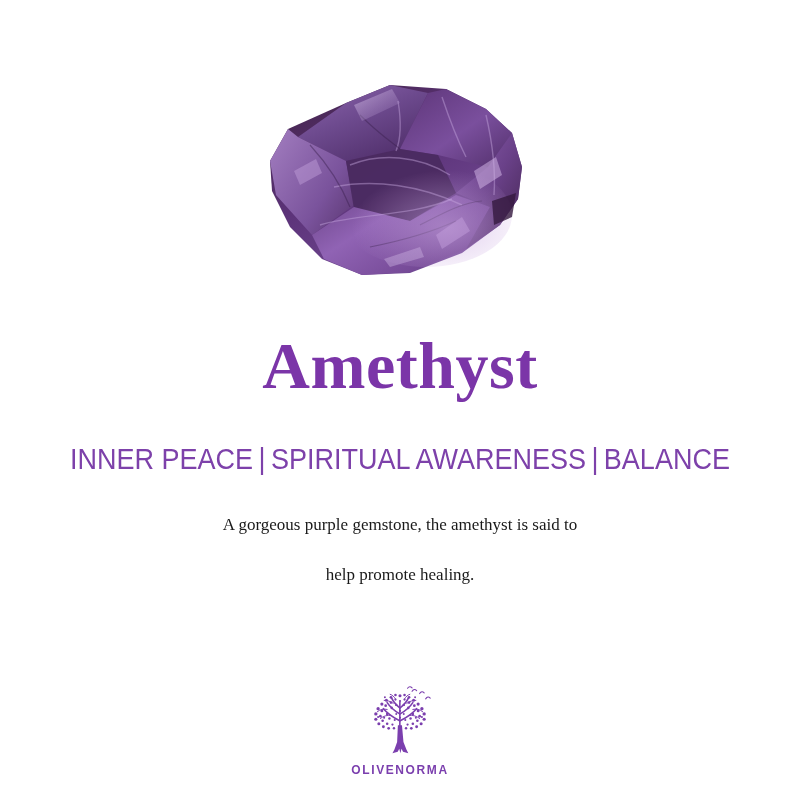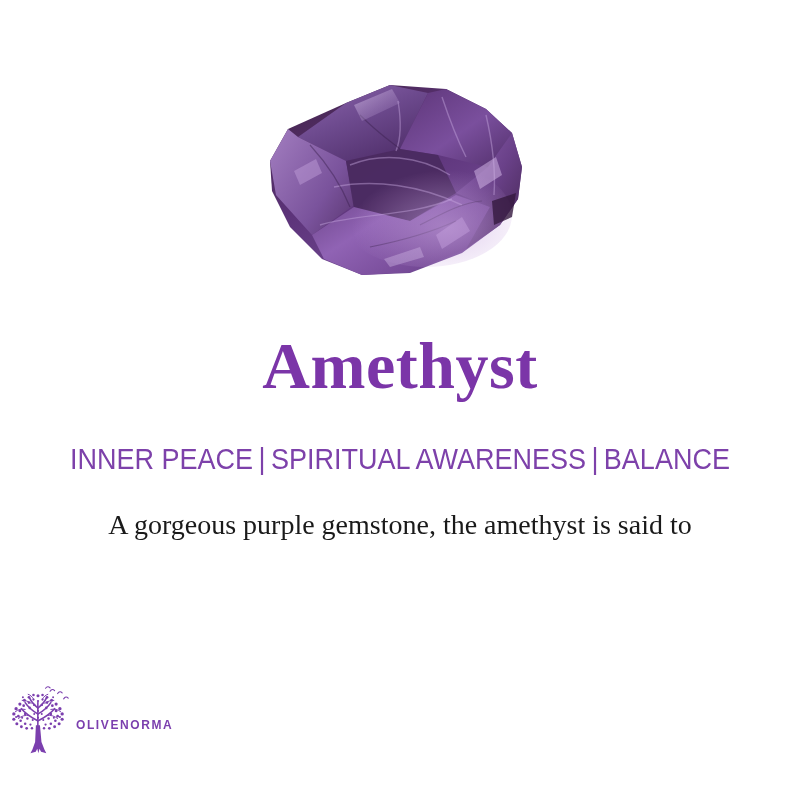--- a/index.html
+++ b/index.html
@@ -80,37 +80,37 @@
   }
 
   
   .description {
     position: absolute;
     left: 60px;
     top: 500px;
     width: 680px;
     text-align: center;
     font-family: "Liberation Serif", serif;
-    font-size: 28px;
+    font-size: 17px;
     line-height: 50px;
     color: #1a1a1a;
   }
   .description .dline {
     display: block;
     white-space: nowrap;
   }
 
   
   .logo {
     position: absolute;
     left: 0;
     top: 686px;
     width: 800px;
     display: flex;
-    flex-direction: row;
+    flex-direction: column;
     align-items: center;
   }
   .logo-mark {
     display: block;
     width: 76px;
     height: 74px;
   }
   .logo-word {
     margin-top: 3px;
     font-family: "Liberation Sans", sans-serif;
@@ -213,20 +213,21 @@
   </div>
 
   <div class="title">Amethyst</div>
 
   <div class="subtitle">
     <span class="kw">INNER PEACE</span><span class="sep">|</span><span class="kw">SPIRITUAL AWARENESS</span><span class="sep">|</span><span class="kw">BALANCE</span>
   </div>
 
   <div class="description">
     <span class="dline">A gorgeous purple gemstone, the amethyst is said to</span>
+    <span class="dline">help promote healing.</span>
   </div>
 
   <div class="logo">
     <svg class="logo-mark" viewBox="0 0 100 98" xmlns="http://www.w3.org/2000/svg">
       <g fill="#7b3fae">
 
         <path d="M47.2 52 L52.6 52 L54.6 74 L58.5 84 L61 89 L54 87 L52 83 L50.5 89
                  L49 83 L47 87 L40 89 L42.6 84 L46.2 74 Z"></path>
 
         <g stroke="#7b3fae" stroke-width="2.1" fill="none" stroke-linecap="round">

